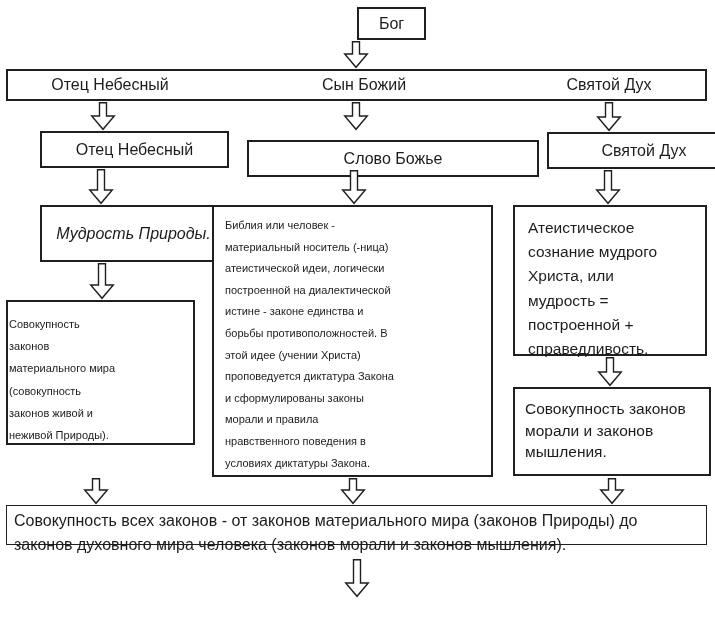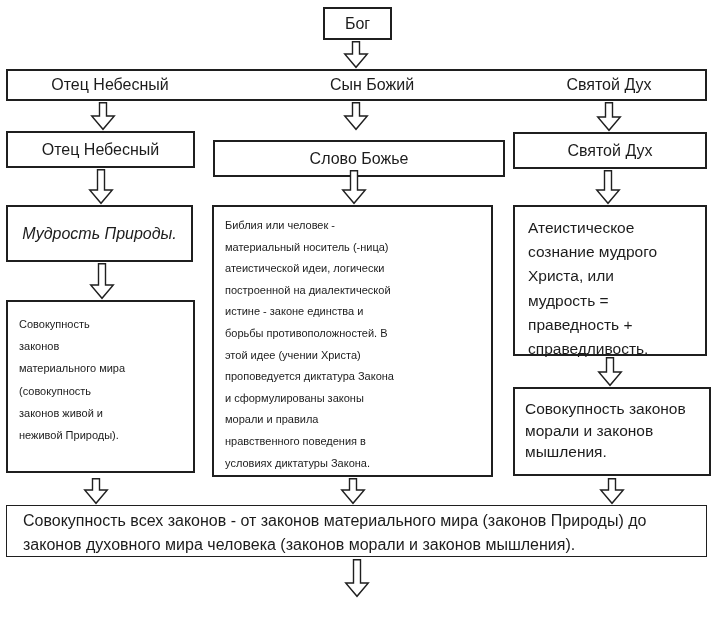--- a/index.html
+++ b/index.html
@@ -23,20 +23,21 @@
     box-sizing: border-box;
   }
   .b1 { border-width: 1px; }
   .center-lbl {
     display: flex;
     align-items: center;
     justify-content: center;
     text-align: left;
     font-size: 16px;
     line-height: 1.2;
+    margin-left: 34px;
   }
   .para {
     font-size: 11px;
     line-height: 21.6px;
     white-space: pre-line;
     text-align: left;
   }
   .god      { left:323px; top:7px;   width:69px;  height:33px; }
   .trinity  { left:6px;   top:69px;  width:701px; height:32px; }
   .trinity .tl {
@@ -45,42 +46,42 @@
     transform: translate(-50%, -50%);
     font-size: 16px;
     white-space: nowrap;
   }
   .father3  { left:6px;   top:131px; width:189px; height:37px; }
   .word3    { left:213px; top:140px; width:292px; height:37px; }
   .spirit3  { left:513px; top:132px; width:194px; height:37px; }
   .wisdom   { left:6px;   top:205px; width:187px; height:57px;font-style:italic; }
   .bible    { left:212px; top:205px; width:281px; height:272px; padding:8px 11px; }
   .atheist  { left:513px; top:205px; width:194px; height:151px; padding:9px 13px; font-size:15.5px; line-height:24.2px; }
-  .material { left:6px;   top:300px; width:189px; height:173px; padding:11px 11px; line-height:22.2px; }
+  .material { left:6px;   top:300px; width:189px; height:145px; padding:11px 1px; line-height:22.2px; }
   .moral    { left:513px; top:387px; width:198px; height:89px;  padding:9px 10px; font-size:15.5px; }
-  .allbar   { left:6px;   top:505px; width:701px; height:52px;  padding:3px 16px; font-size:16px; line-height:24px; }
+  .allbar   { left:6px;   top:505px; width:701px; height:40px;  padding:3px 7px; font-size:16px; line-height:24px; }
   .law      { left:316px; top:599px; width:85px;  height:40px;  font-size:17px; }
   .arrow {
     position: absolute;
     width: 24px;
   }
   .arrow svg { display:block; overflow:visible; }
 </style>
 </head>
 <body>
 
 <div class="canvas">
 
   <div class="box god center-lbl">
     <span>Бог</span>
   </div>
 
   <div class="box trinity">
     <span class="tl" style="left:102px">Отец Небесный</span>
-    <span class="tl" style="left:364px">Сын Божий</span>
+    <span class="tl" style="left:356px">Сын Божий</span>
     <span class="tl" style="left:601px">Святой Дух</span>
   </div>
 
   <div class="box father3 center-lbl">
     <span>Отец Небесный</span>
   </div>
 
   <div class="box word3 center-lbl">
     <span>Слово Божье</span>
   </div>
@@ -103,21 +104,21 @@
 проповедуется диктатура Закона
 и сформулированы законы
 морали и правила
 нравственного поведения в
 условиях диктатуры Закона.</div>
 
   <div class="box atheist para">Атеистическое
 сознание мудрого
 Христа, или
 мудрость =
-праведность +
+построенной +
 справедливость.</div>
 
   <div class="box material para">Совокупность
 законов
 материального мира
 (совокупность
 законов живой и
 неживой Природы).</div>
 
   <div class="box moral para">Совокупность законов

